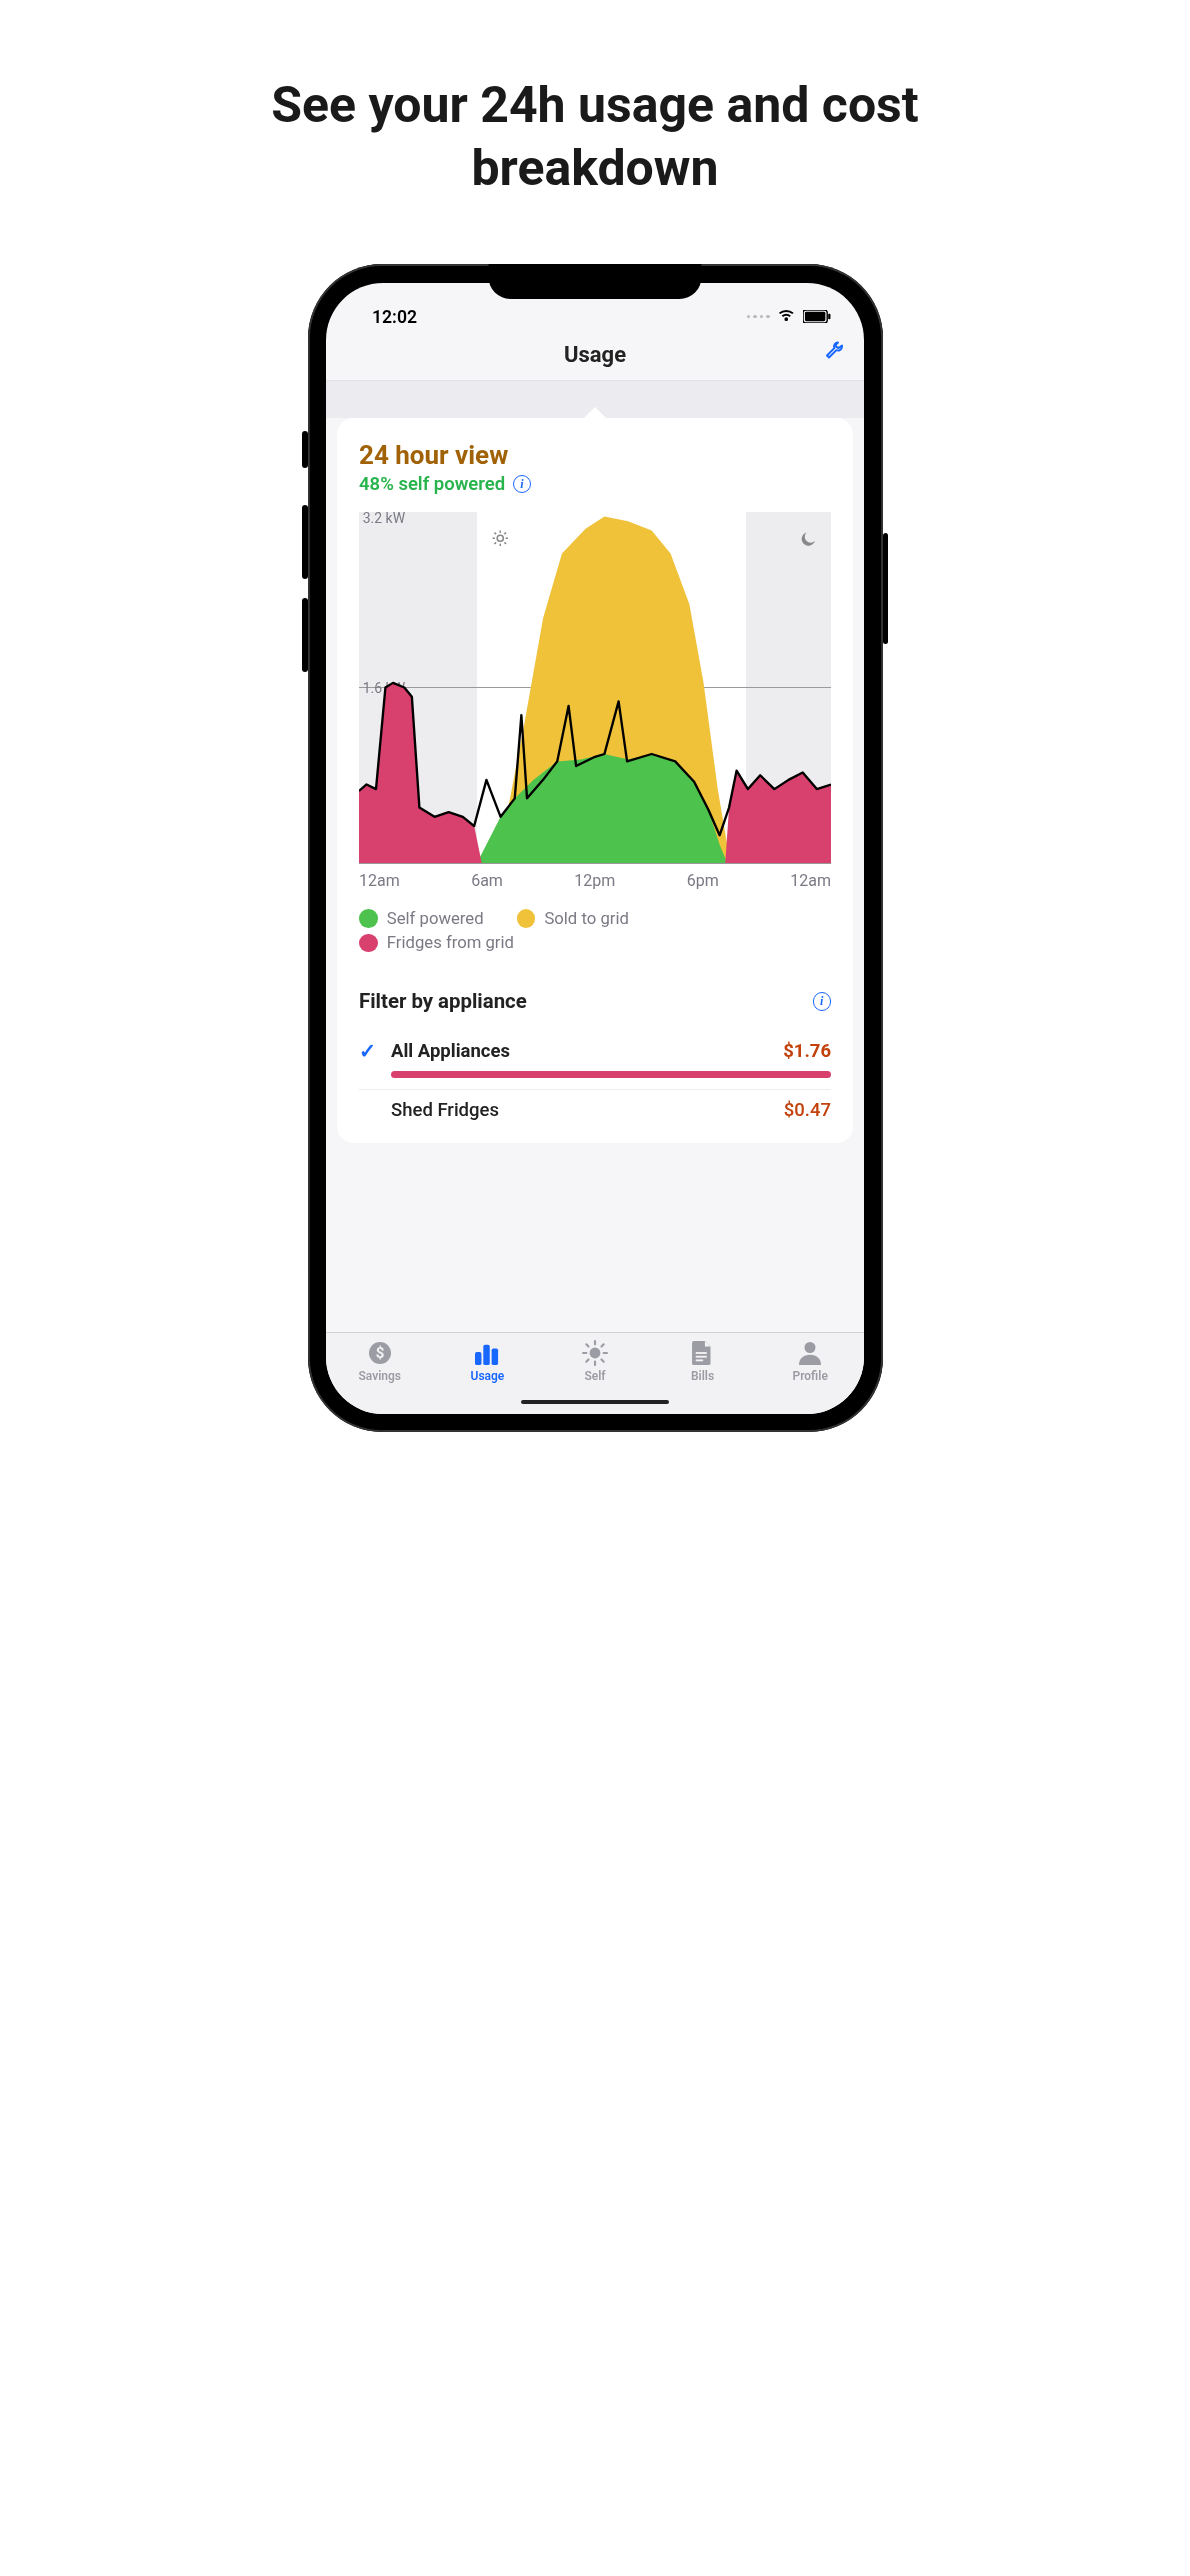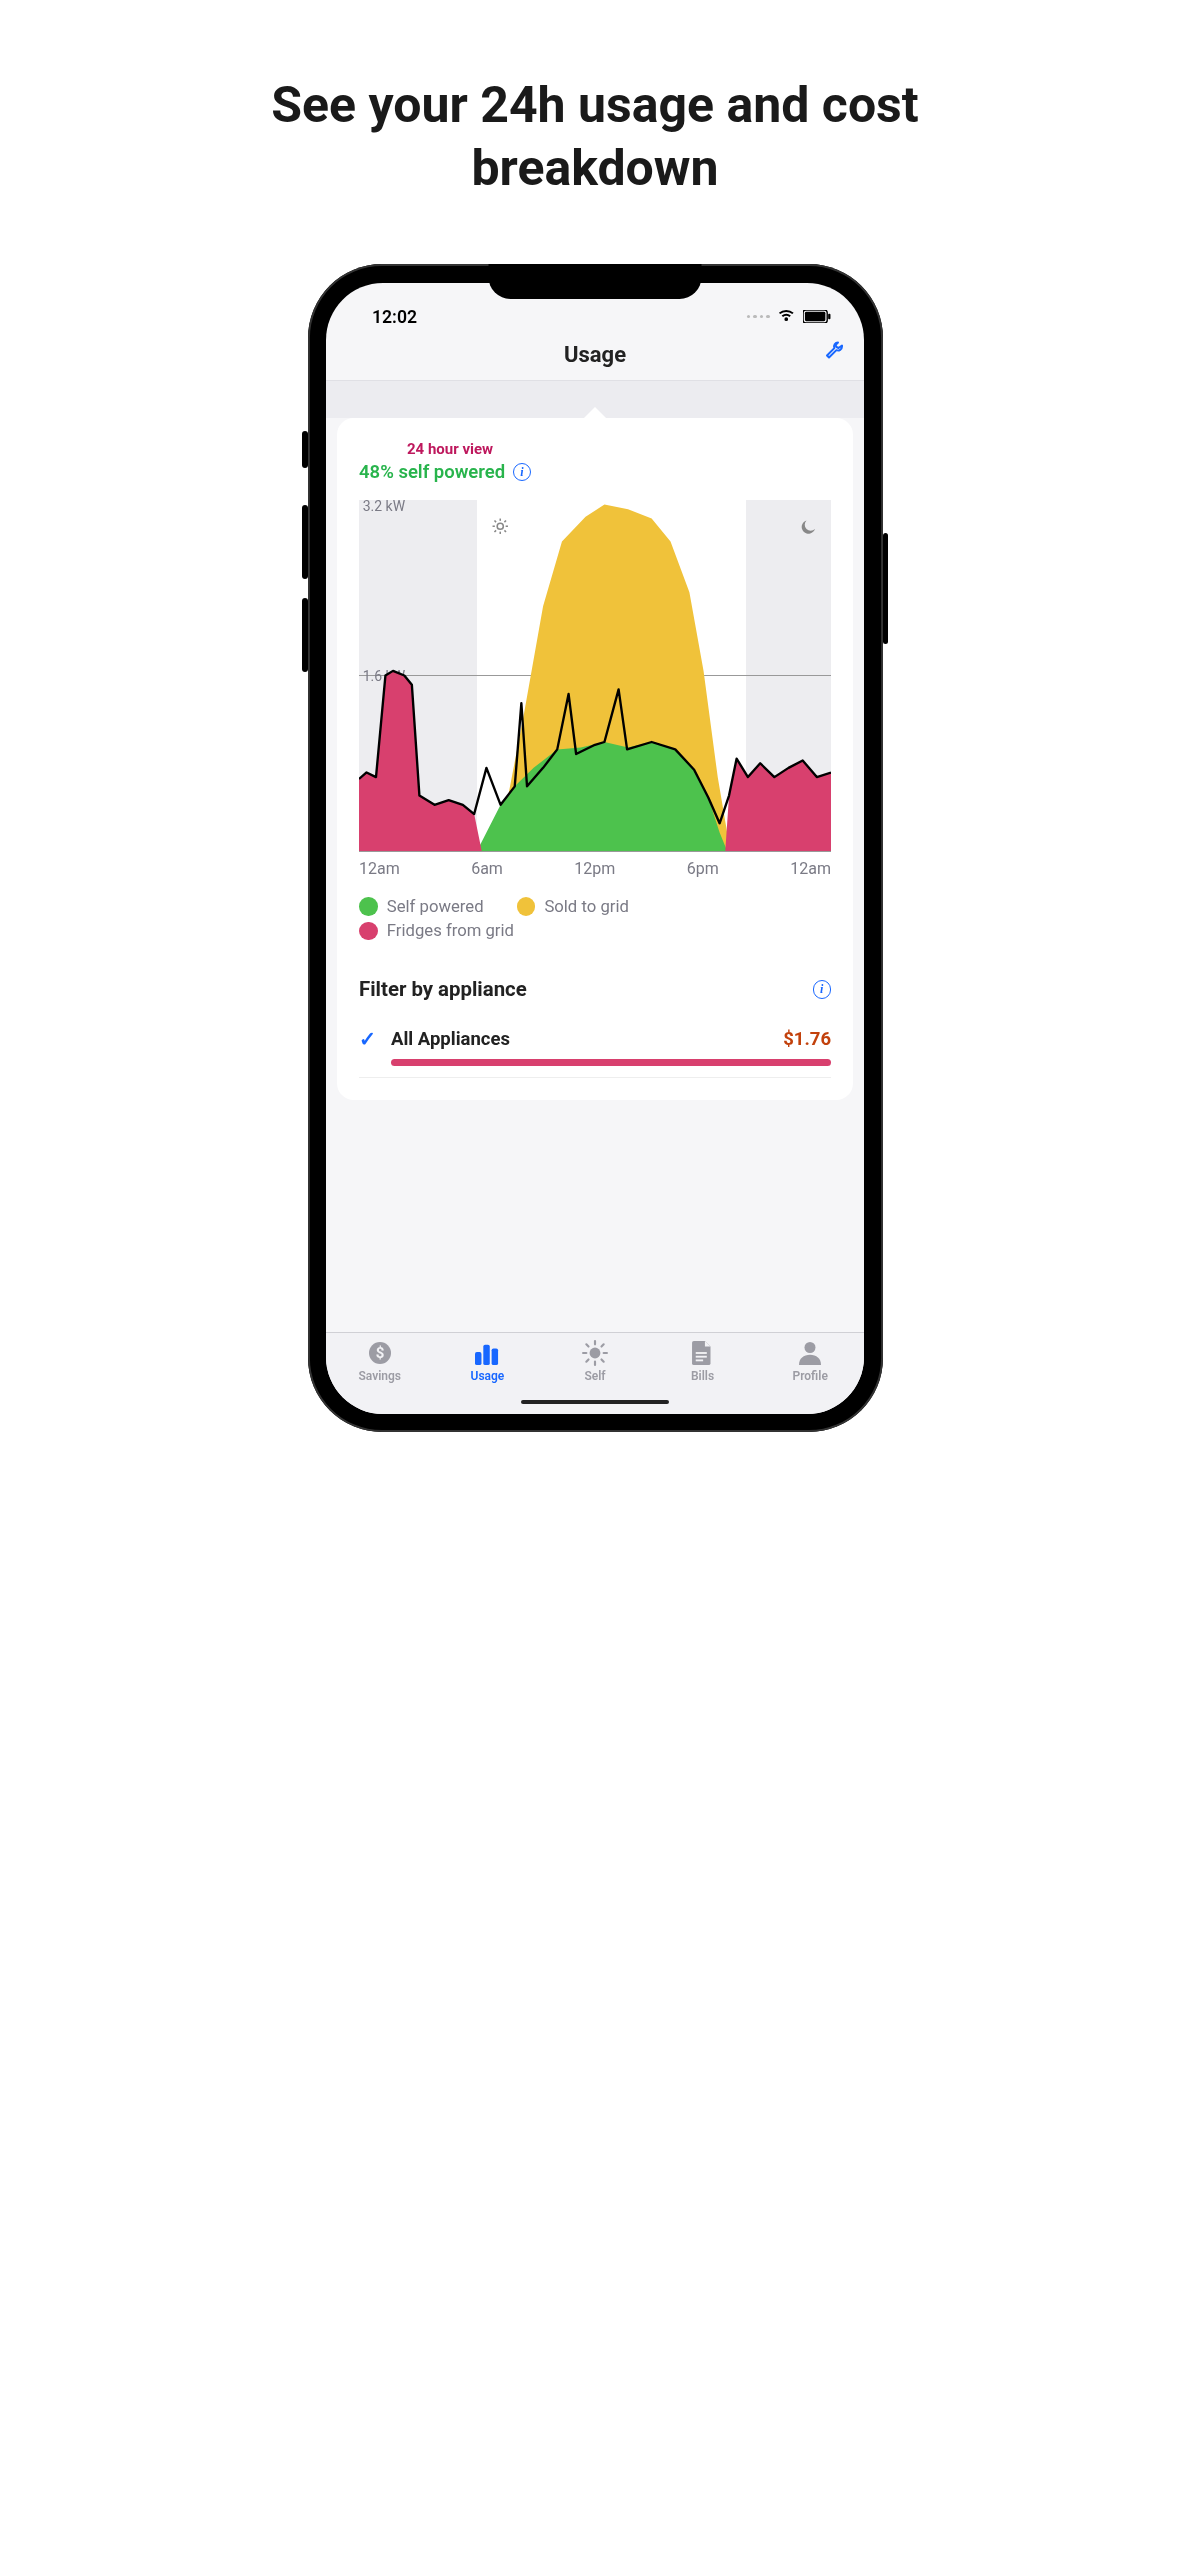--- a/index.html
+++ b/index.html
@@ -109,21 +109,21 @@
     content: "";
     position: absolute;
     top: -11px;
     left: 50%;
     transform: translateX(-50%);
     width: 0; height: 0;
     border-left: 13px solid transparent;
     border-right: 13px solid transparent;
     border-bottom: 13px solid #fff;
   }
-  .card-title { font-size: 15px; font-weight: 700; color: #be185d; margin-left: 48px; }
+  .card-title { font-size: 26px; font-weight: 700; color: #a16207; }
   .self-powered-row {
     display: flex;
     align-items: center;
     gap: 7.4px;
     margin-top: 3.7px;
     font-size: 18.5px;
     font-weight: 600;
     color: #28b44c;
   }
   .info-icon {
@@ -419,20 +419,27 @@
               <span class="check">✓</span>
               <span class="appliance-name">All Appliances</span>
               <span class="appliance-cost">$1.76</span>
             </div>
             <div class="bar-track">
                 <div class="bar-fill" style="width:100%"></div>
               </div>
           </div>
 
 
+          <div class="appliance-row" style="border-bottom:none;padding-bottom:0">
+            <div class="appliance-line">
+              <span class="check"></span>
+              <span class="appliance-name regular">Shed Fridges</span>
+              <span class="appliance-cost regular">$0.47</span>
+            </div>
+          </div>
 
         </div>
       </div>
     </div>
 
     <div class="tab-bar">
       <div class="tab">
         <div class="tab-icon">
           <svg width="24" height="24" viewBox="0 0 24 24">
               <circle cx="12" cy="12" r="11" fill="#9c9ca4"></circle>

